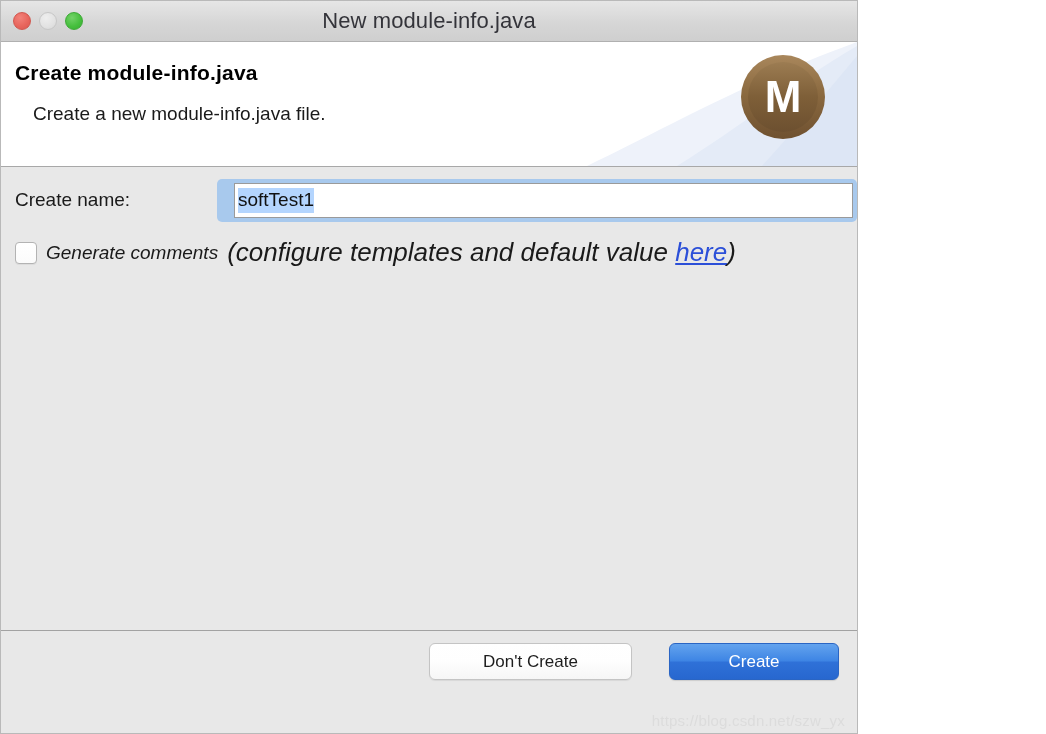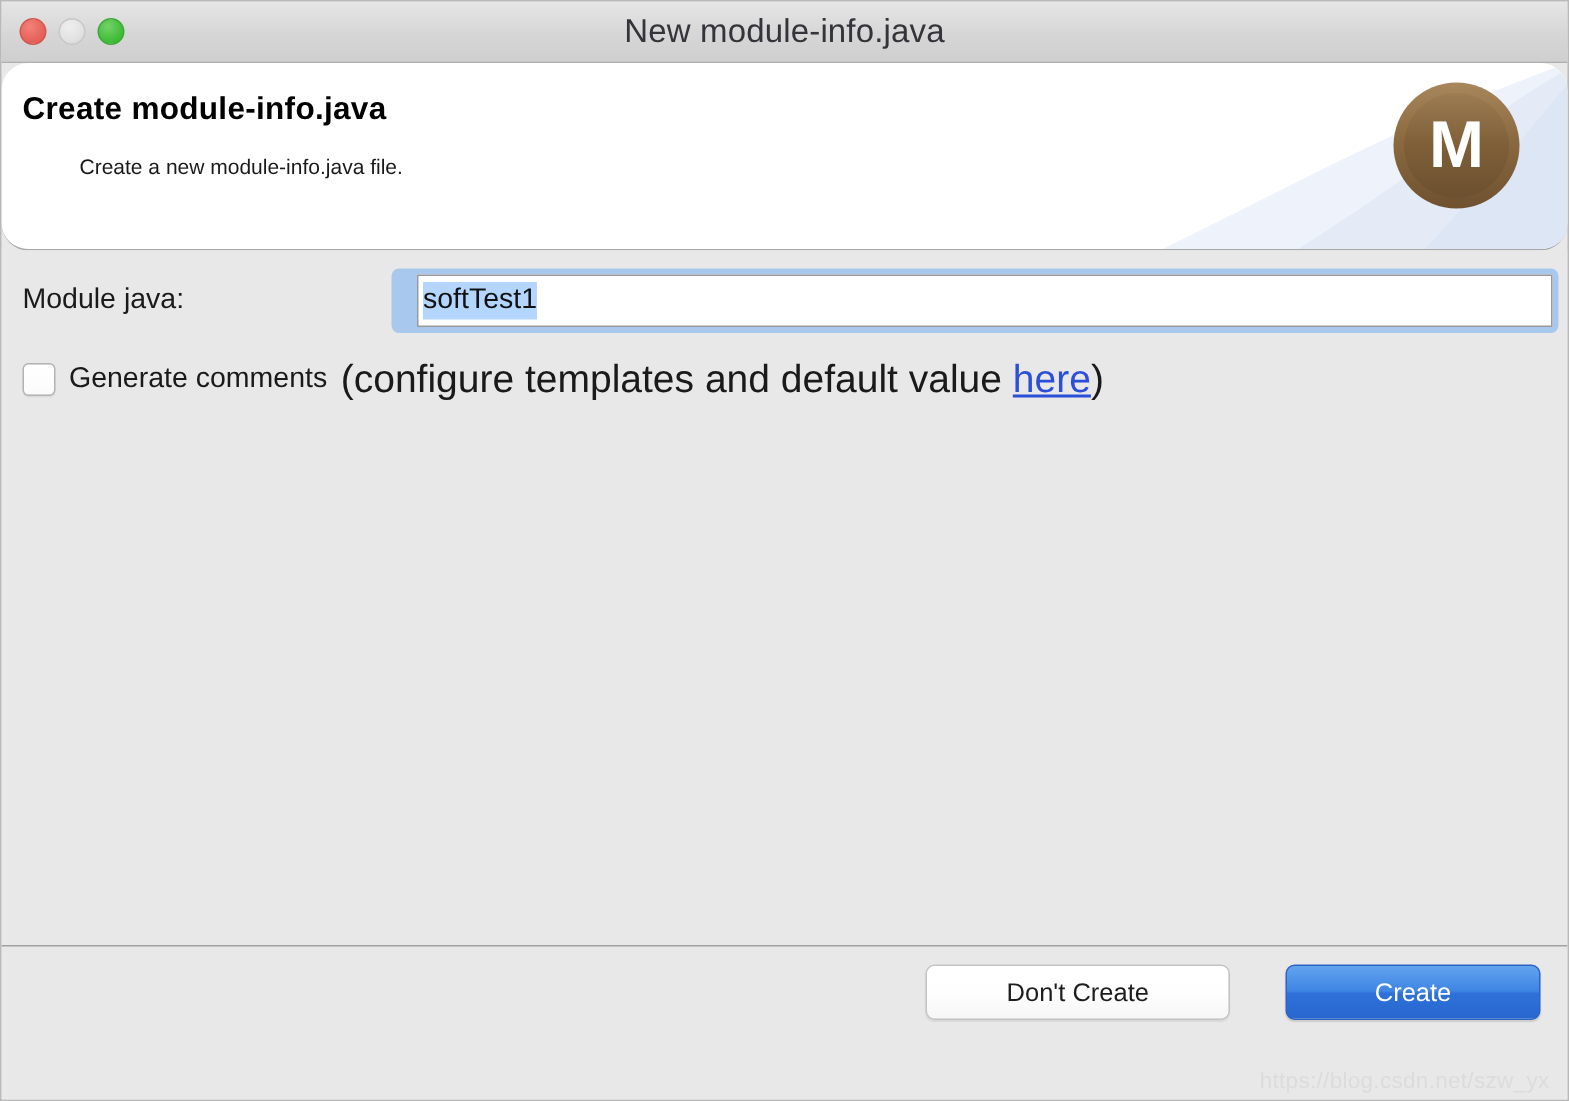--- a/index.html
+++ b/index.html
@@ -11,21 +11,21 @@
     width: 1046px;
     height: 734px;
     overflow: hidden;
     font-family: "Liberation Sans", sans-serif;
     -webkit-font-smoothing: antialiased;
   }
 
   
   .window {
     position: relative;
-    width: 1046px;
+    width: 858px;
     height: 734px;
     box-sizing: border-box;
     background: #e8e8e8;
     border: 1px solid #b9b9b9;
     overflow: hidden;
   }
 
   
   .titlebar {
     position: relative;
@@ -71,21 +71,20 @@
     pointer-events: none;
   }
 
   
   .banner {
     position: relative;
     height: 124px;
     background: #ffffff;
     border-bottom: 1px solid #a8a8a8;
     overflow: hidden;
-    border-radius: 18px;
   }
   .banner-swoosh {
     position: absolute;
     top: 0;
     right: 0;
     width: 300px;
     height: 124px;
     pointer-events: none;
   }
   .banner-title {
@@ -94,23 +93,22 @@
     top: 19px;
     font-size: 21px;
     font-weight: bold;
     color: #000000;
     letter-spacing: 0.2px;
   }
   .banner-sub {
     position: absolute;
     left: 32px;
     top: 61px;
-    font-size: 14px;
+    font-size: 19px;
     color: #1a1a1a;
-    margin-left: 20px;
   }
   .banner-logo {
     position: absolute;
     right: 32px;
     top: 13px;
     width: 84px;
     height: 84px;
     border-radius: 50%;
     background: linear-gradient(to bottom, #a9875c 0%, #8b6a40 45%, #6f5130 100%);
     box-shadow: inset 0 0 0 5px rgba(255,255,255,0.0);
@@ -187,20 +185,21 @@
     color: #111111;
     padding: 1px 0 2px 0;
   }
 
   .check-row {
     position: absolute;
     left: 14px;
     top: 70px;
     display: flex;
     align-items: center;
+    font-style: italic;
   }
   .checkbox {
     width: 22px;
     height: 22px;
     box-sizing: border-box;
     border: 1px solid #b3b3b3;
     border-radius: 4px;
     background: linear-gradient(to bottom, #ffffff 0%, #fbfbfb 100%);
     box-shadow: 0 1px 0 rgba(0,0,0,0.05);
     flex: 0 0 auto;
@@ -298,21 +297,21 @@
     <div class="banner-sub">Create a new module-info.java file.</div>
     <div class="banner-logo">
       <div class="inner"></div>
       <div class="glyph">M</div>
     </div>
   </div>
 
   <div class="body-area">
 
     <div class="field-row">
-      <div class="field-label">Module java:</div>
+      <div class="field-label">Create name:</div>
       <div class="focus-ring">
         <div class="text-input">
           <span class="sel">softTest1</span>
         </div>
       </div>
     </div>
 
     <div class="check-row">
       <div class="checkbox"></div>
       <div class="check-label">Generate comments</div>

